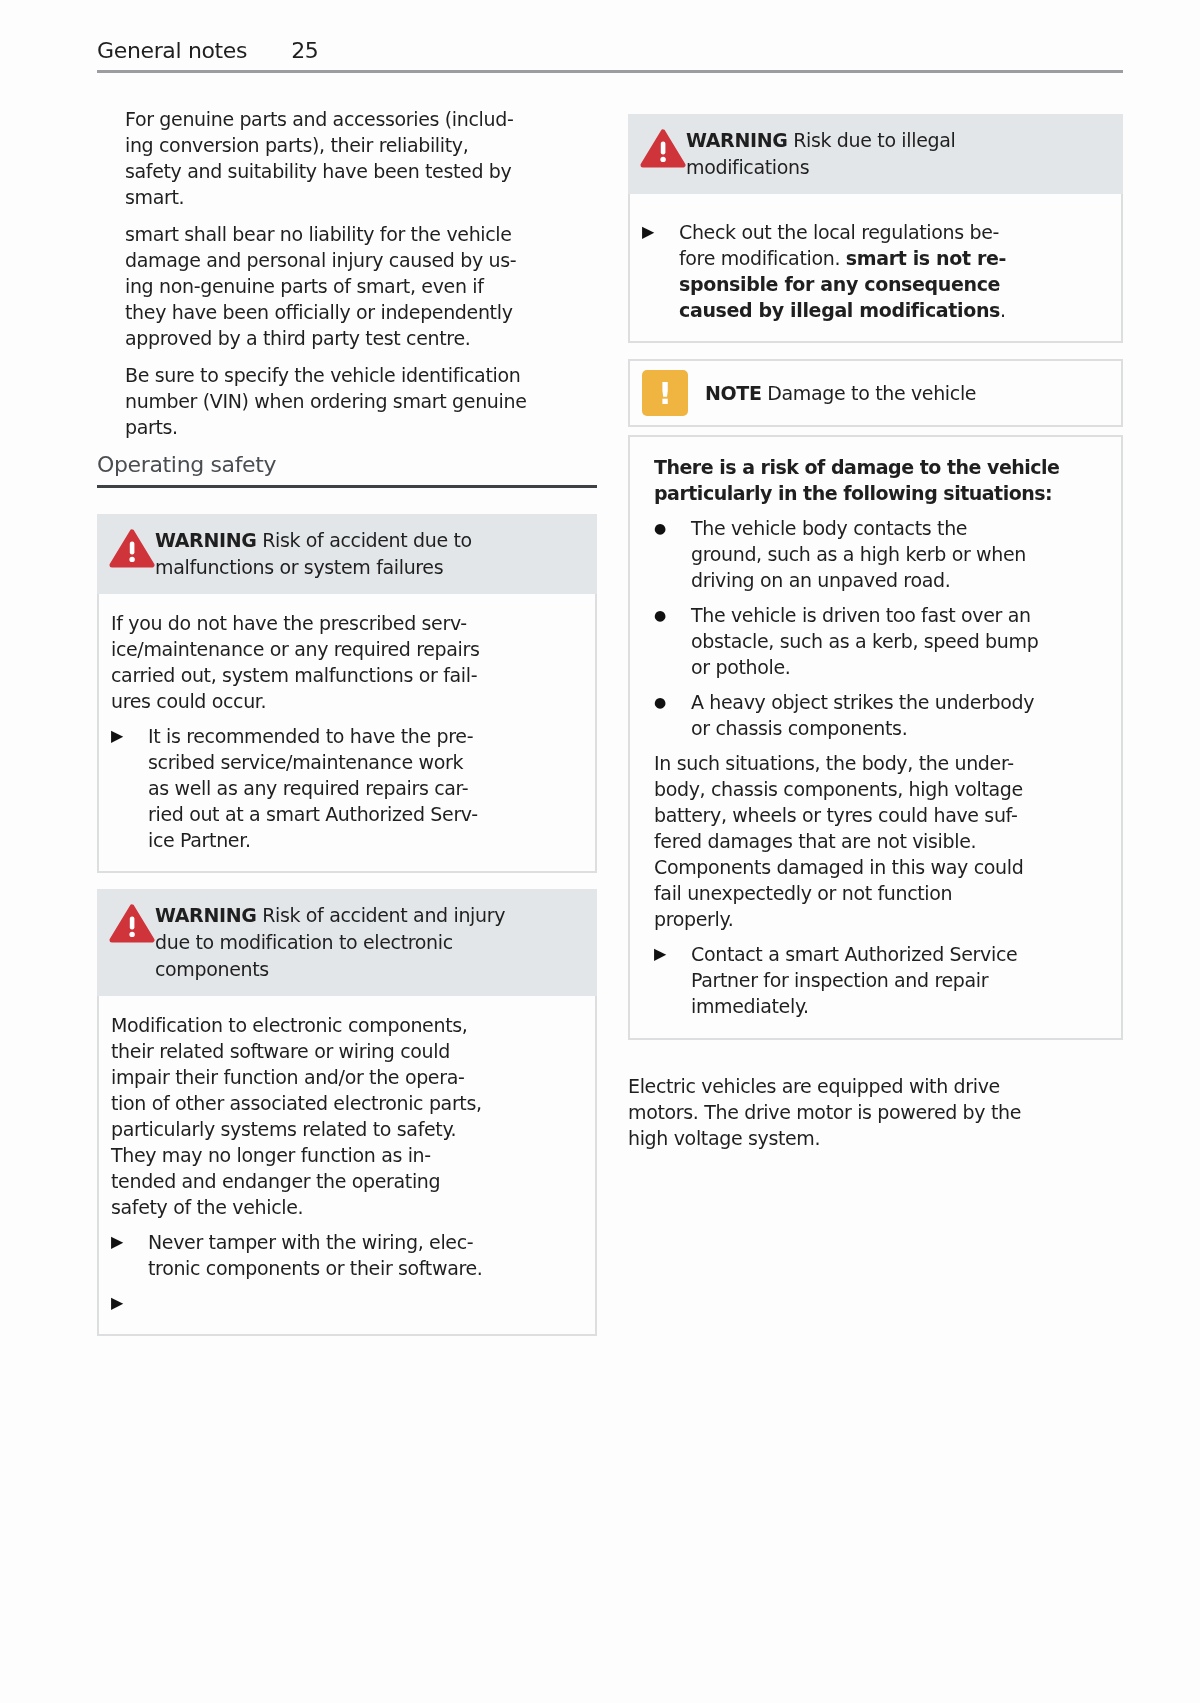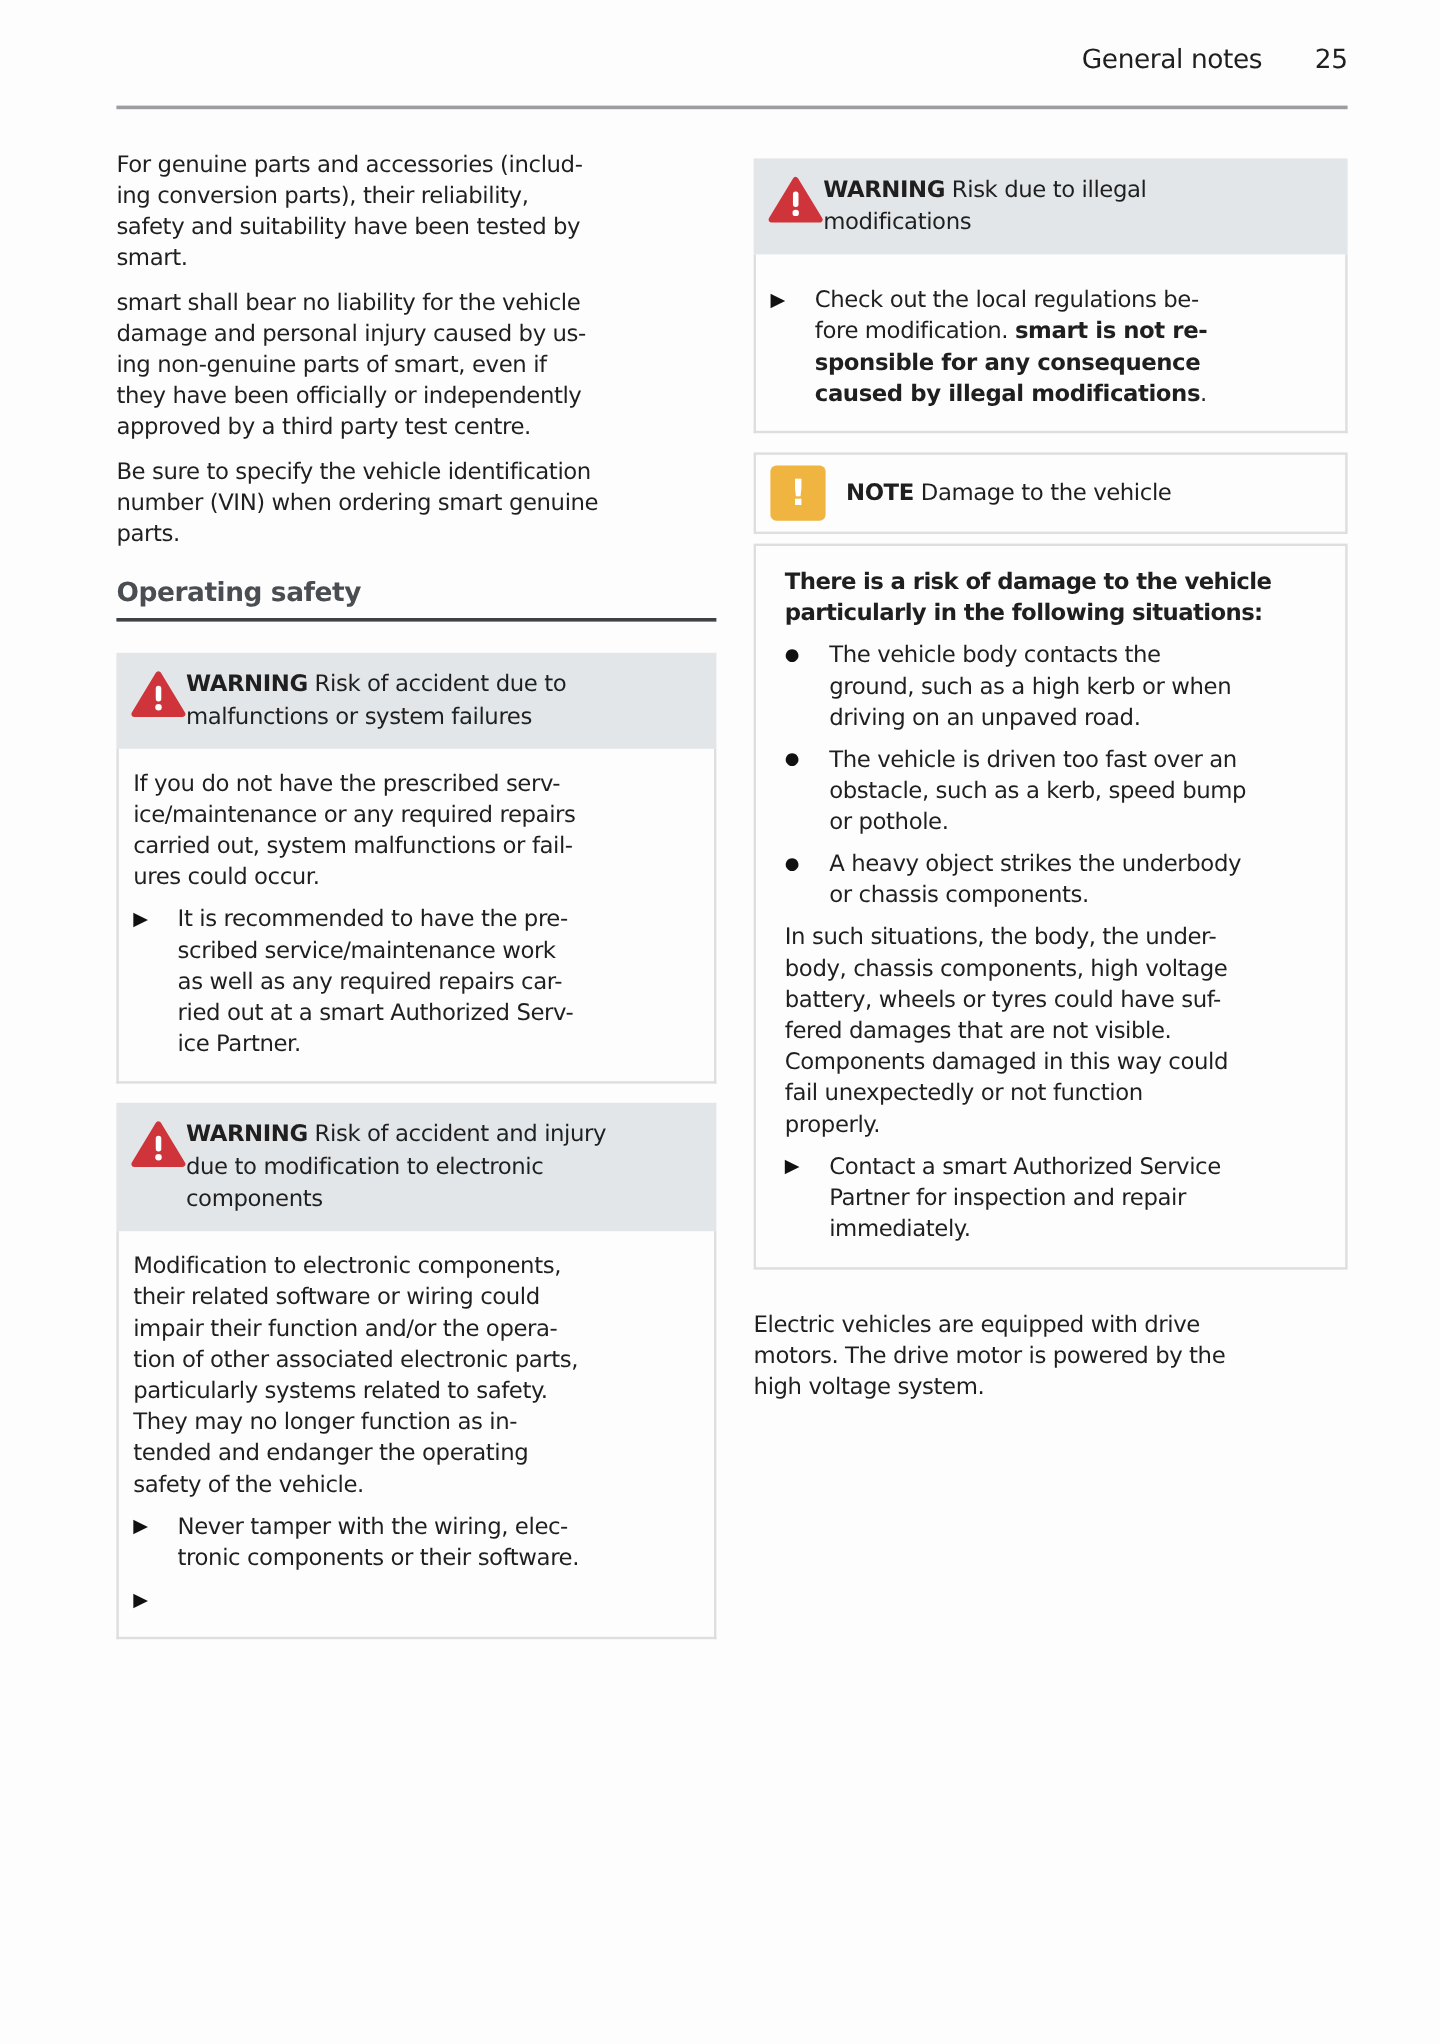--- a/index.html
+++ b/index.html
@@ -13,35 +13,35 @@
     --text:#1f1f1f;
   }
   *{margin:0;padding:0;box-sizing:border-box;}
   html,body{background:#ffffff;}
   .page{
     width:1200px;height:1703px;background:#fdfdfd;overflow:hidden;
     font-family:"DejaVu Sans","Liberation Sans",sans-serif;color:var(--text);
     letter-spacing:-0.35px;
   }
   .page-header{
-    margin:0 77px 0 97px;padding-top:38px;padding-bottom:24px;
+    margin:0 77px 0 97px;padding-top:38px;padding-bottom:6px;
     border-bottom:3px solid var(--rule-gray);
-    display:flex;justify-content:flex-end;align-items:baseline;gap:44px;
+    display:flex;align-items:baseline;gap:44px;
     font-size:22px;line-height:26px;
   }
   .page-header .pg{font-weight:normal;}
   .columns{display:flex;margin:0 77px 0 97px;gap:31px;}
   .col-left{width:500px;flex:none;padding-top:33px;}
   .col-right{flex:1;padding-top:41px;}
 
   .body-text{font-size:19px;line-height:26px;white-space:pre-line;}
-  p.para{margin-bottom:11px;}
+  p.para{margin-bottom:11px;margin-left:28px;}
 
   .section-heading{
-    margin-top:24px;font-size:22px;line-height:26px;font-weight:bold;
+    margin-top:12px;font-size:22px;line-height:26px;font-weight:normal;
     color:var(--heading-gray);padding-bottom:7px;
     border-bottom:3px solid var(--heading-rule);margin-bottom:26px;
   }
 
   .alert-box{margin-bottom:16px;}
   .alert-header{background:var(--box-header-gray);padding:13px 12px;display:flex;}
   .alert-header .icon-wrap{flex:none;padding-top:1px;}
   .alert-title{font-size:19px;line-height:27px;white-space:pre-line;}
   .alert-label{font-weight:bold;}
   .alert-body{border:2px solid var(--box-border);border-top:none;padding:16px 12px 18px 12px;}

